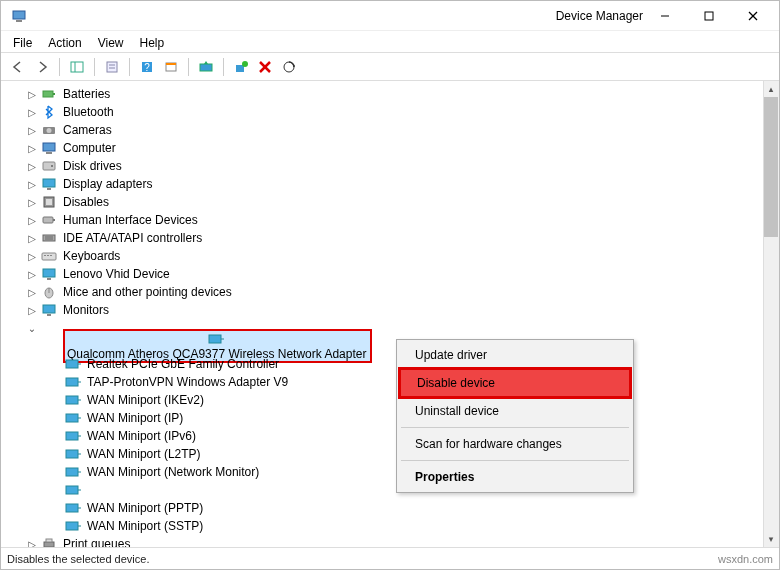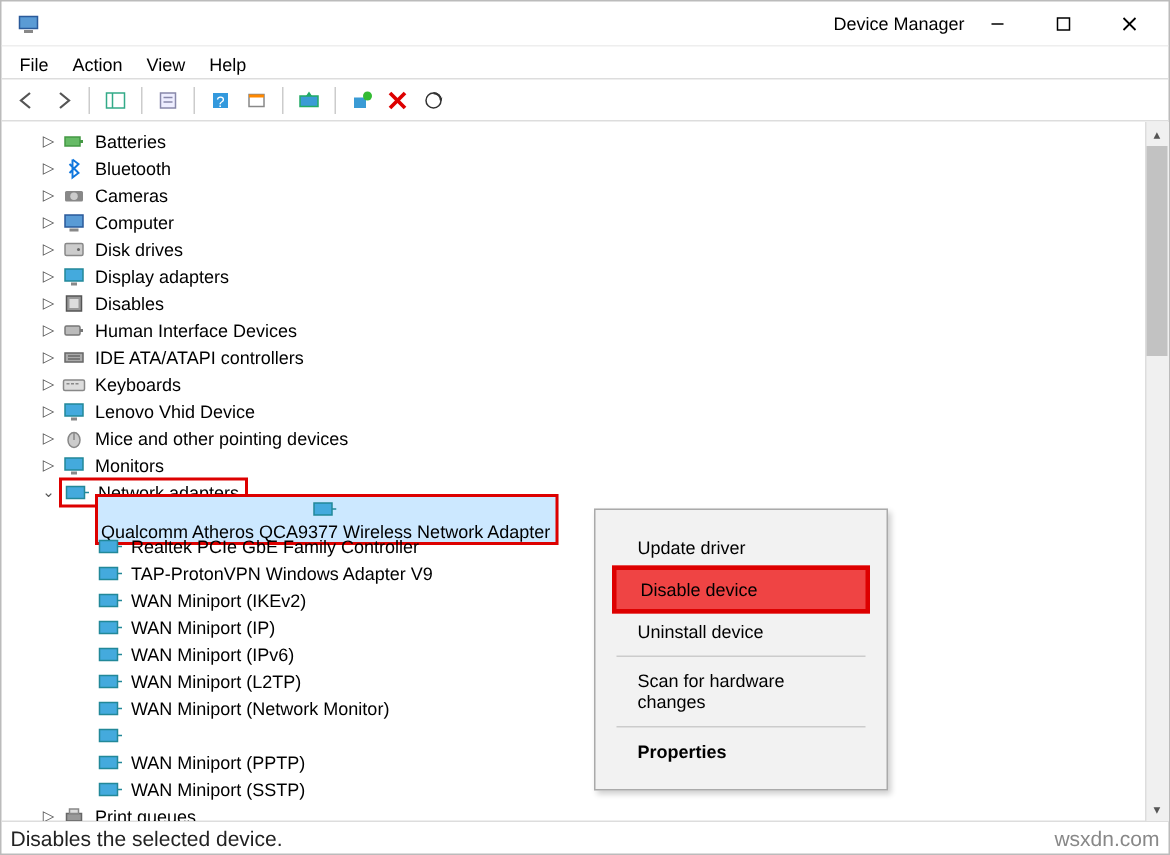--- a/index.html
+++ b/index.html
@@ -18,26 +18,26 @@
     .tool-btn { width: 22px; height: 22px; display: flex; align-items: center; justify-content: center; border: 1px solid transparent; cursor: pointer; }
 
     .tree-area { flex: 1; overflow: auto; padding: 4px 0 4px 2px; position: relative; }
     .tree-row { display: flex; align-items: center; height: 18px; white-space: nowrap; padding-left: 4px; }
     .arrow { width: 14px; height: 14px; display: inline-flex; align-items: center; justify-content: center; color: #555; font-size: 10px; cursor: pointer; }
     .row-icon { width: 16px; height: 16px; margin: 0 4px 0 2px; display: inline-flex; align-items: center; justify-content: center; }
     .row-label { padding: 0 2px; }
     .highlight-red { border: 2px solid #d00; }
     .selected { background: #cce8ff; flex-direction: column; }
 
-    .ctx-menu { position: absolute; left: 395px; top: 338px; width: 196px; background: #f2f2f2; border: 1px solid #aaa; box-shadow: 2px 2px 4px rgba(0,0,0,0.2); padding: 12px; font-size: 12px; }
+    .ctx-menu { position: absolute; left: 395px; top: 338px; width: 238px; background: #f2f2f2; border: 1px solid #aaa; box-shadow: 2px 2px 4px rgba(0,0,0,0.2); padding: 2px; font-size: 12px; }
     .ctx-item { padding: 6px 16px; cursor: pointer; }
     .ctx-item.disabled-hl { background: #ef4444; border: 3px solid #d00; margin: -1px; }
     .ctx-sep { height: 1px; background: #ccc; margin: 3px 2px; }
 
-    .statusbar { height: 22px; border-top: 1px solid #ddd; display: flex; align-items: center; justify-content: space-between; padding: 0 6px; font-size: 14px; color: #222; }
+    .statusbar { height: 22px; border-top: 1px solid #ddd; display: flex; align-items: center; justify-content: space-between; padding: 0 6px; font-size: 11px; color: #222; }
     .scroll-track { position: absolute; right: 0; top: 0; bottom: 0; width: 16px; background: #f0f0f0; border-left: 1px solid #ddd;}
     .scroll-thumb { position: absolute; right: 1px; top: 16px; width: 14px; height: 140px; background: #c2c2c2; }
     .scroll-arrow { position: absolute; right: 0; width: 16px; height: 16px; display:flex; align-items:center; justify-content:center; color:#555; font-size:9px;}
   </style>
 </head>
 <body>
 
 <div class="titlebar">
   <span class="titlebar-icon">
     <svg viewBox="0 0 16 16">
@@ -271,29 +271,20 @@
         <svg width="16" height="16">
           <rect x="2" y="3" width="12" height="8" fill="#4ad" stroke="#289"></rect>
           <rect x="6" y="12" width="4" height="2" fill="#888"></rect>
         </svg>
       </span>
       <span class="row-label">Monitors</span>
     </div>
 
   <div class="tree-row" style="padding-left:22px">
       <span class="arrow">⌄</span>
-      <span class="highlight-red" style="display:inline-flex;align-items:center;padding-right:2px;">
-        <span class="row-icon">
-          <svg width="16" height="16">
-            <rect x="1" y="4" width="12" height="8" fill="#4ad" stroke="#289"></rect>
-            <line x1="13" y1="8" x2="16" y2="8" stroke="#289"></line>
-          </svg>
-        </span>
-        <span class="row-label">Network adapters</span>
-      </span>
     </div>
 
   <div class="tree-row" style="padding-left:60px">
       <span class="highlight-red selected" style="display:inline-flex;align-items:center;padding-right:2px;">
         <span class="row-icon">
           <svg width="16" height="16">
             <rect x="1" y="4" width="12" height="8" fill="#4ad" stroke="#289"></rect>
             <line x1="13" y1="8" x2="16" y2="8" stroke="#289"></line>
           </svg>
         </span>

